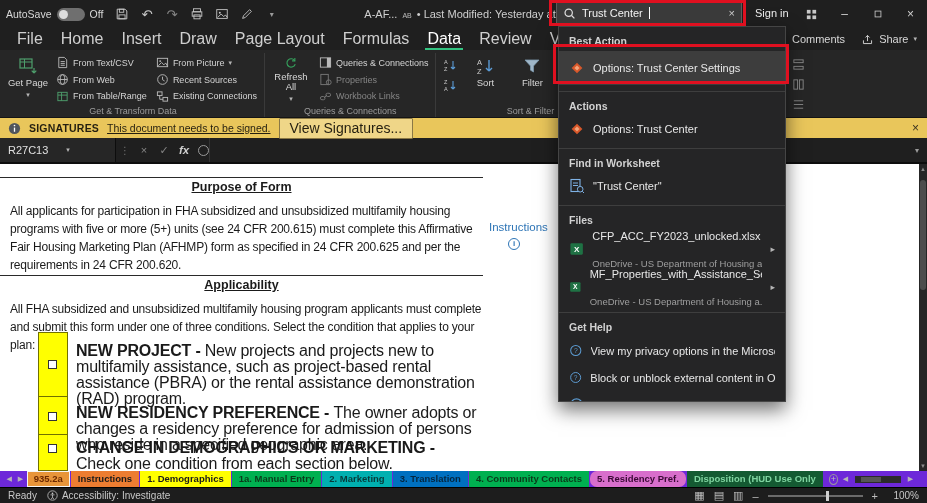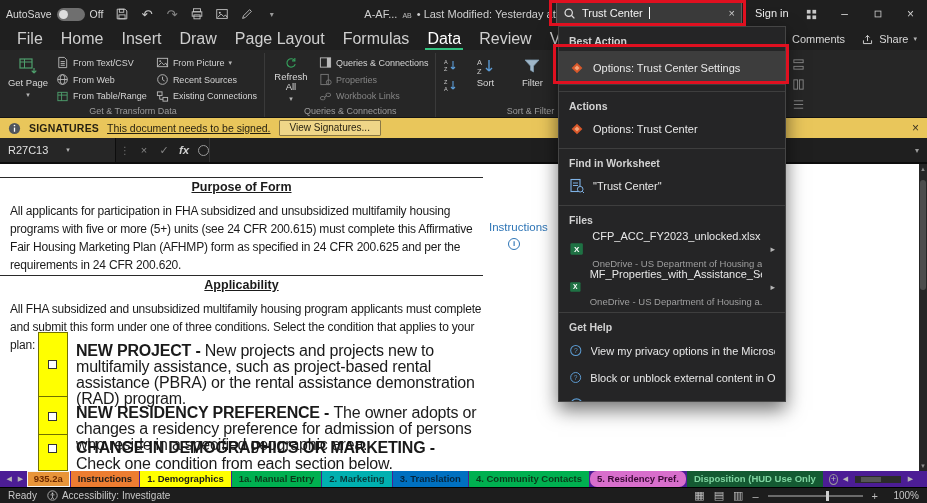--- a/index.html
+++ b/index.html
@@ -42,21 +42,21 @@
   .dim svg { opacity:.55; }
   .tiny-sorts { display:flex; flex-direction:column; gap:2px; padding-top:3px; }
   .minibtn { width:20px; height:18px; display:flex; align-items:center; justify-content:center; }
   .caret { font-size:7px; color:#b5b5b5; }
   .ribbon-right-icons { position:absolute; left:792px; top:8px; display:flex; flex-direction:column; gap:7px; }
 
   
   .message-bar { height:20px; background:#E9C65B; color:#241f10; display:flex; align-items:center; gap:8px; padding:0 8px; font-size:10.5px; }
   .mb-label { font-weight:bold; letter-spacing:.2px; }
   .mb-link { text-decoration:underline; }
-  .mb-btn { border:1px solid #8a7845; background:rgba(255,255,255,.28); padding:1px 10px 2px; font-size:10px; border-radius:1px; }
+  .mb-btn { border:1px solid #8a7845; background:rgba(255,255,255,.28); padding:1px 10px 2px; font-size:14px; border-radius:1px; }
   .mb-close { margin-left:auto; color:#3a3321; font-size:12px; }
 
   
   .formula-row { height:26px; background:#1f1f1f; border-bottom:2px solid #0d0d0d; display:flex; align-items:center; }
   .namebox { width:116px; height:100%; display:flex; align-items:center; padding:0 8px; gap:18px; background:#262626; border-right:1px solid #0d0d0d; color:#e0e0e0; font-size:11px; }
   .grip { color:#6f6f6f; font-size:10px; padding:0 4px; }
   .fbtn { width:20px; text-align:center; font-size:11px; }
   .fx { font-style:italic; font-weight:bold; color:#cfcfcf; font-size:11.5px; }
   .circle-ic { width:11px; height:11px; border:1.3px solid #9a9a9a; border-radius:50%; margin-left:4px; }
   .fx-input { flex:1; height:100%; border-left:1px solid #333; }
@@ -71,21 +71,21 @@
   .info-i { position:absolute; left:508px; top:74px; width:12px; height:12px; border:1.2px solid #2E75B6; border-radius:50%; color:#2E75B6; font-size:8px; line-height:10px; text-align:center; font-weight:bold; }
   .ycol { position:absolute; left:38px; top:168px; width:30px; height:139px; background:#FFFF00; border:1px solid #707000; }
   .ycell { position:relative; border-bottom:1px solid #707000; }
   .cbox { position:absolute; left:9px; width:9px; height:9px; background:#fff; border:1.2px solid #333; }
   .item { position:absolute; left:76px; width:406px; font-size:16px; line-height:16px; letter-spacing:-0.2px; }
   .vscroll { position:absolute; right:0; top:0; bottom:0; width:8px; background:#262626; }
   .vthumb { position:absolute; left:1px; right:1px; top:16px; height:110px; background:#4d4d4d; border-radius:3px; }
   .varr { position:absolute; left:0; width:8px; color:#8a8a8a; font-size:6px; text-align:center; }
 
   
-  .sheet-row { height:16px; background:#4c1d95; display:flex; align-items:center; gap:1px; padding-left:4px; font-size:9.5px; }
+  .sheet-row { height:16px; background:#6d28d9; display:flex; align-items:center; gap:1px; padding-left:4px; font-size:9.5px; }
   .snav { width:13px; text-align:center; color:#b5b5b5; font-size:7px; }
   .stab { height:16px; line-height:16px; padding:0 7px; font-weight:bold; white-space:nowrap; }
   .stab.active { outline:1px solid #f5f5f5; outline-offset:-1px; }
   .newsheet { width:11px; height:11px; border:1px solid #9a9a9a; border-radius:50%; color:#bdbdbd; font-size:9px; line-height:9px; text-align:center; margin-left:5px; }
   .sheet-right { margin-left:auto; display:flex; align-items:center; gap:3px; padding-right:10px; }
   .hscroll { width:46px; height:7px; background:#2b2b2b; position:relative; }
   .hthumb { position:absolute; top:1px; left:6px; width:20px; height:5px; background:#555; }
 
   
   .status-row { height:16px; background:#1d1d1d; border-top:1px solid #000; display:flex; align-items:center; gap:10px; padding:0 8px; font-size:10px; color:#c8c8c8; }

